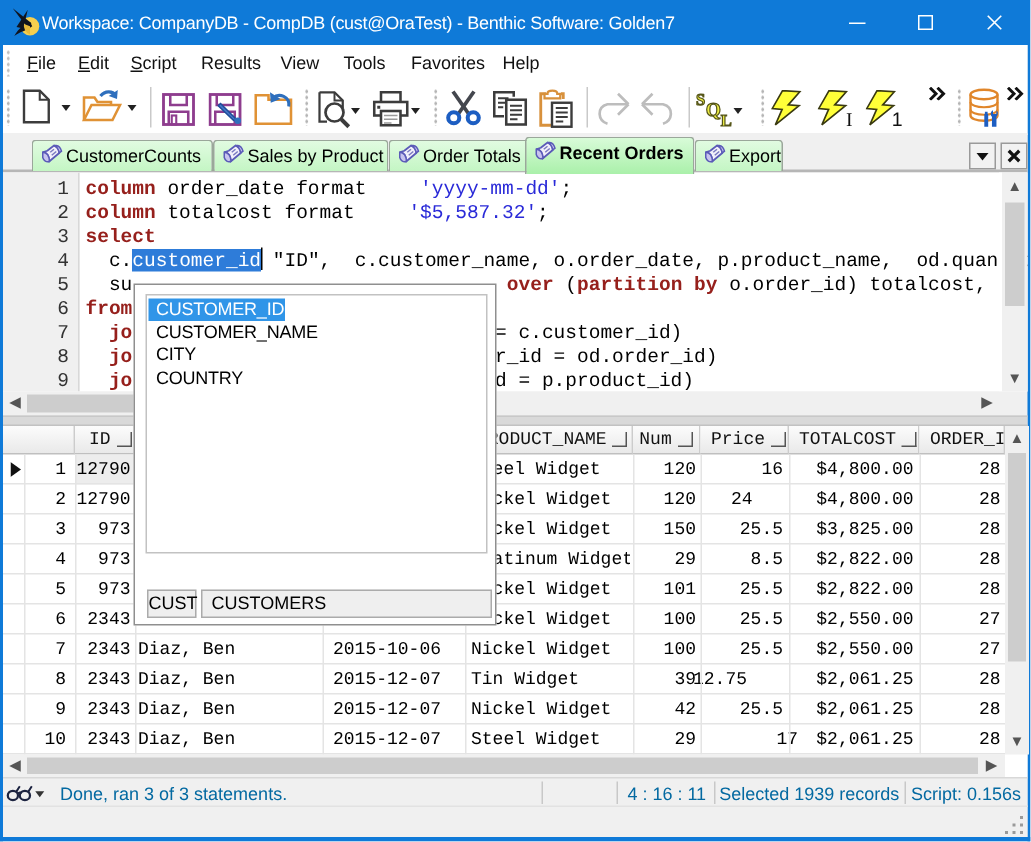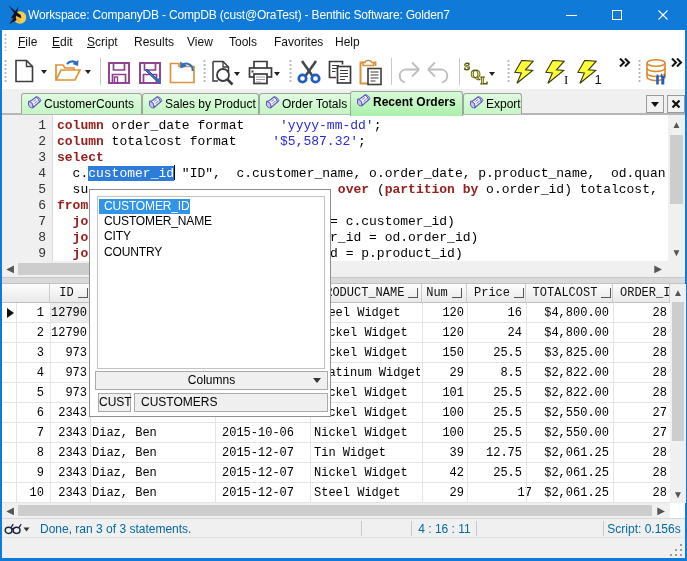--- a/index.html
+++ b/index.html
@@ -354,21 +354,21 @@
       <div class="cell num" style="left:48px;top:19px;width:37px;">12790</div>
       <div class="cell" style="left:312px;top:19px;width:106px;">Steel Widget</div>
       <div class="cell num" style="left:420px;top:19px;width:42px;">120</div>
       <div class="cell num" style="left:465px;top:19px;width:55px;">16</div>
       <div class="cell num" style="left:524px;top:19px;width:83px;">$4,800.00</div>
       <div class="cell num" style="left:611px;top:19px;width:54px;">28</div>
       <div class="cell num" style="left:14px;top:39px;width:28px;">2</div>
       <div class="cell num" style="left:48px;top:39px;width:37px;">12790</div>
       <div class="cell" style="left:312px;top:39px;width:106px;">Nickel Widget</div>
       <div class="cell num" style="left:420px;top:39px;width:42px;">120</div>
-      <div class="cell num" style="left:465px;top:39px;width:55px;">24</div>
+      <div class="cell num" style="left:465px;top:39px;width:55px;text-align:center;">24</div>
       <div class="cell num" style="left:524px;top:39px;width:83px;">$4,800.00</div>
       <div class="cell num" style="left:611px;top:39px;width:54px;">28</div>
       <div class="cell num" style="left:14px;top:59px;width:28px;">3</div>
       <div class="cell num" style="left:48px;top:59px;width:37px;">973</div>
       <div class="cell" style="left:312px;top:59px;width:106px;">Nickel Widget</div>
       <div class="cell num" style="left:420px;top:59px;width:42px;">150</div>
       <div class="cell num" style="left:465px;top:59px;width:55px;">25.5</div>
       <div class="cell num" style="left:524px;top:59px;width:83px;">$3,825.00</div>
       <div class="cell num" style="left:611px;top:59px;width:54px;">28</div>
       <div class="cell num" style="left:14px;top:79px;width:28px;">4</div>
@@ -400,21 +400,21 @@
       <div class="cell num" style="left:420px;top:139px;width:42px;">100</div>
       <div class="cell num" style="left:465px;top:139px;width:55px;">25.5</div>
       <div class="cell num" style="left:524px;top:139px;width:83px;">$2,550.00</div>
       <div class="cell num" style="left:611px;top:139px;width:54px;">27</div>
       <div class="cell num" style="left:14px;top:159px;width:28px;">8</div>
       <div class="cell num" style="left:48px;top:159px;width:37px;">2343</div>
       <div class="cell" style="left:90px;top:159px;width:120px;">Diaz, Ben</div>
       <div class="cell" style="left:220px;top:159px;width:86px;">2015-12-07</div>
       <div class="cell" style="left:312px;top:159px;width:106px;">Tin Widget</div>
       <div class="cell num" style="left:420px;top:159px;width:42px;">39</div>
-      <div class="cell num" style="left:465px;top:159px;width:55px;">12.75</div>
+      <div class="cell num" style="left:441px;top:159px;width:55px;">12.75</div>
       <div class="cell num" style="left:524px;top:159px;width:83px;">$2,061.25</div>
       <div class="cell num" style="left:611px;top:159px;width:54px;">28</div>
       <div class="cell num" style="left:14px;top:179px;width:28px;">9</div>
       <div class="cell num" style="left:48px;top:179px;width:37px;">2343</div>
       <div class="cell" style="left:90px;top:179px;width:120px;">Diaz, Ben</div>
       <div class="cell" style="left:220px;top:179px;width:86px;">2015-12-07</div>
       <div class="cell" style="left:312px;top:179px;width:106px;">Nickel Widget</div>
       <div class="cell num" style="left:420px;top:179px;width:42px;">42</div>
       <div class="cell num" style="left:465px;top:179px;width:55px;">25.5</div>
       <div class="cell num" style="left:524px;top:179px;width:83px;">$2,061.25</div>
@@ -466,20 +466,21 @@
       <ellipse cx="12.6" cy="8.3" rx="3.4" ry="3.1" fill="none" stroke="#1c2340" stroke-width="1.5"></ellipse>
       <path d="M7.7 7.2 C8.8 6 9.5 6 10.2 7.2" fill="none" stroke="#1c2340" stroke-width="1.3"></path>
       <path d="M7 5.6 L9.2 2.2 M15 5.6 L17.2 2.2" stroke="#1c2340" stroke-width="1.3"></path>
       <path d="M19.5 5.5 L25.5 5.5 L22.5 9.5 Z" fill="#333"></path>
     </svg>
     <div class="abs" style="left:38px;top:3px">Done, ran 3 of 3 statements.</div>
     <div class="ssep" style="left:359px"></div>
     <div class="ssep" style="left:409px"></div>
     <div class="abs" style="left:409px;width:67px;top:3px;text-align:center">4 : 16 : 11</div>
     <div class="ssep" style="left:474px"></div>
+    <div class="abs" style="left:474px;width:127px;top:3px;text-align:center">Selected 1939 records</div>
     <div class="ssep" style="left:601px"></div>
     <div class="abs" style="left:601px;width:82px;top:3px;text-align:center">Script: 0.156s</div>
   </div>
   <div class="abs" id="filler"></div>
   <svg class="abs" style="left:668px;top:542px" width="16" height="16" viewBox="0 0 16 16">
     <g fill="#9a9a9a">
         <rect x="12" y="12" width="2" height="2"></rect>
         <rect x="12" y="7" width="2" height="2"></rect>
         <rect x="12" y="2" width="2" height="2"></rect>
         <rect x="7" y="12" width="2" height="2"></rect>
@@ -488,19 +489,16 @@
       </g>
   </svg>
 
   <div class="abs" id="popup">
     <div id="plist">
       <div class="pitem" style="top:2px;background:#3095e8;color:#fff;width:86px;">CUSTOMER_ID</div>
       <div class="pitem" style="top:17px;">CUSTOMER_NAME</div>
       <div class="pitem" style="top:32px;">CITY</div>
       <div class="pitem" style="top:48px;">COUNTRY</div>
     </div>
-    <div id="pcombo">Columns<svg style="position:absolute;right:5px;top:6px" width="9" height="6">
-          <path d="M0 0 L8 0 L4 5 Z" fill="#333"></path>
-        </svg></div>
     <div class="pbtn" style="left:8px;width:33px;text-align:center">CUST</div>
     <div class="pbtn" style="left:44px;width:194px;padding-left:6px">CUSTOMERS</div>
   </div>
 </div>
 
 </body></html>

